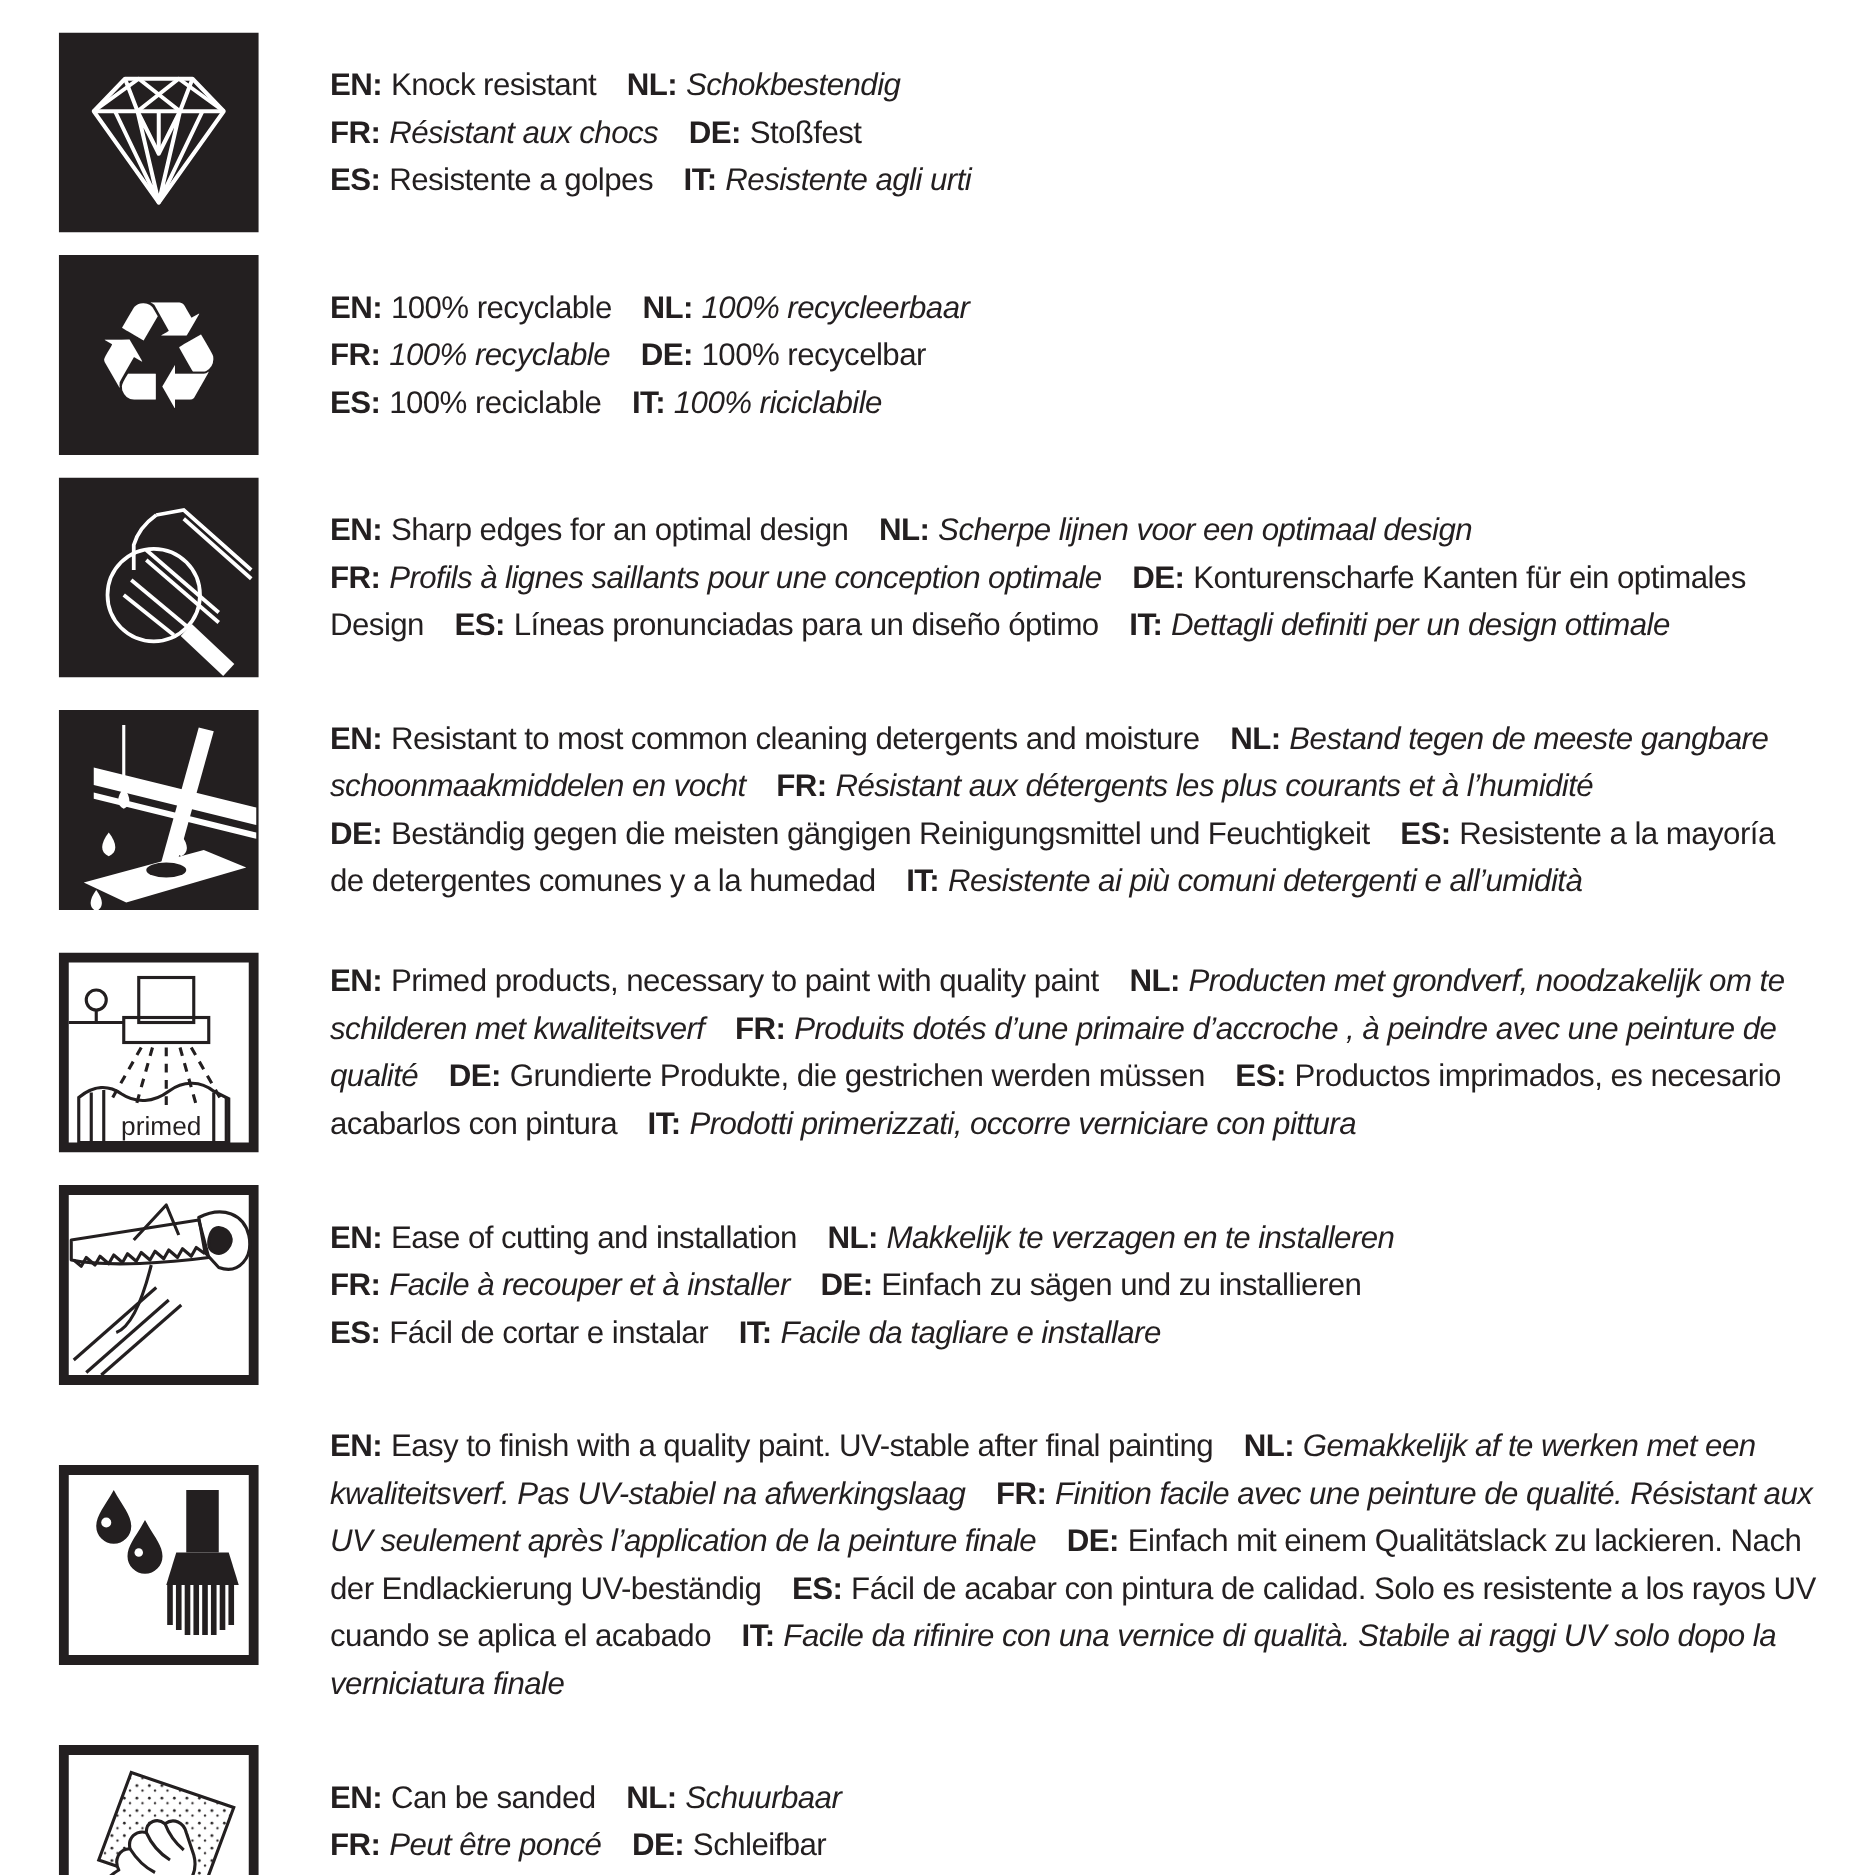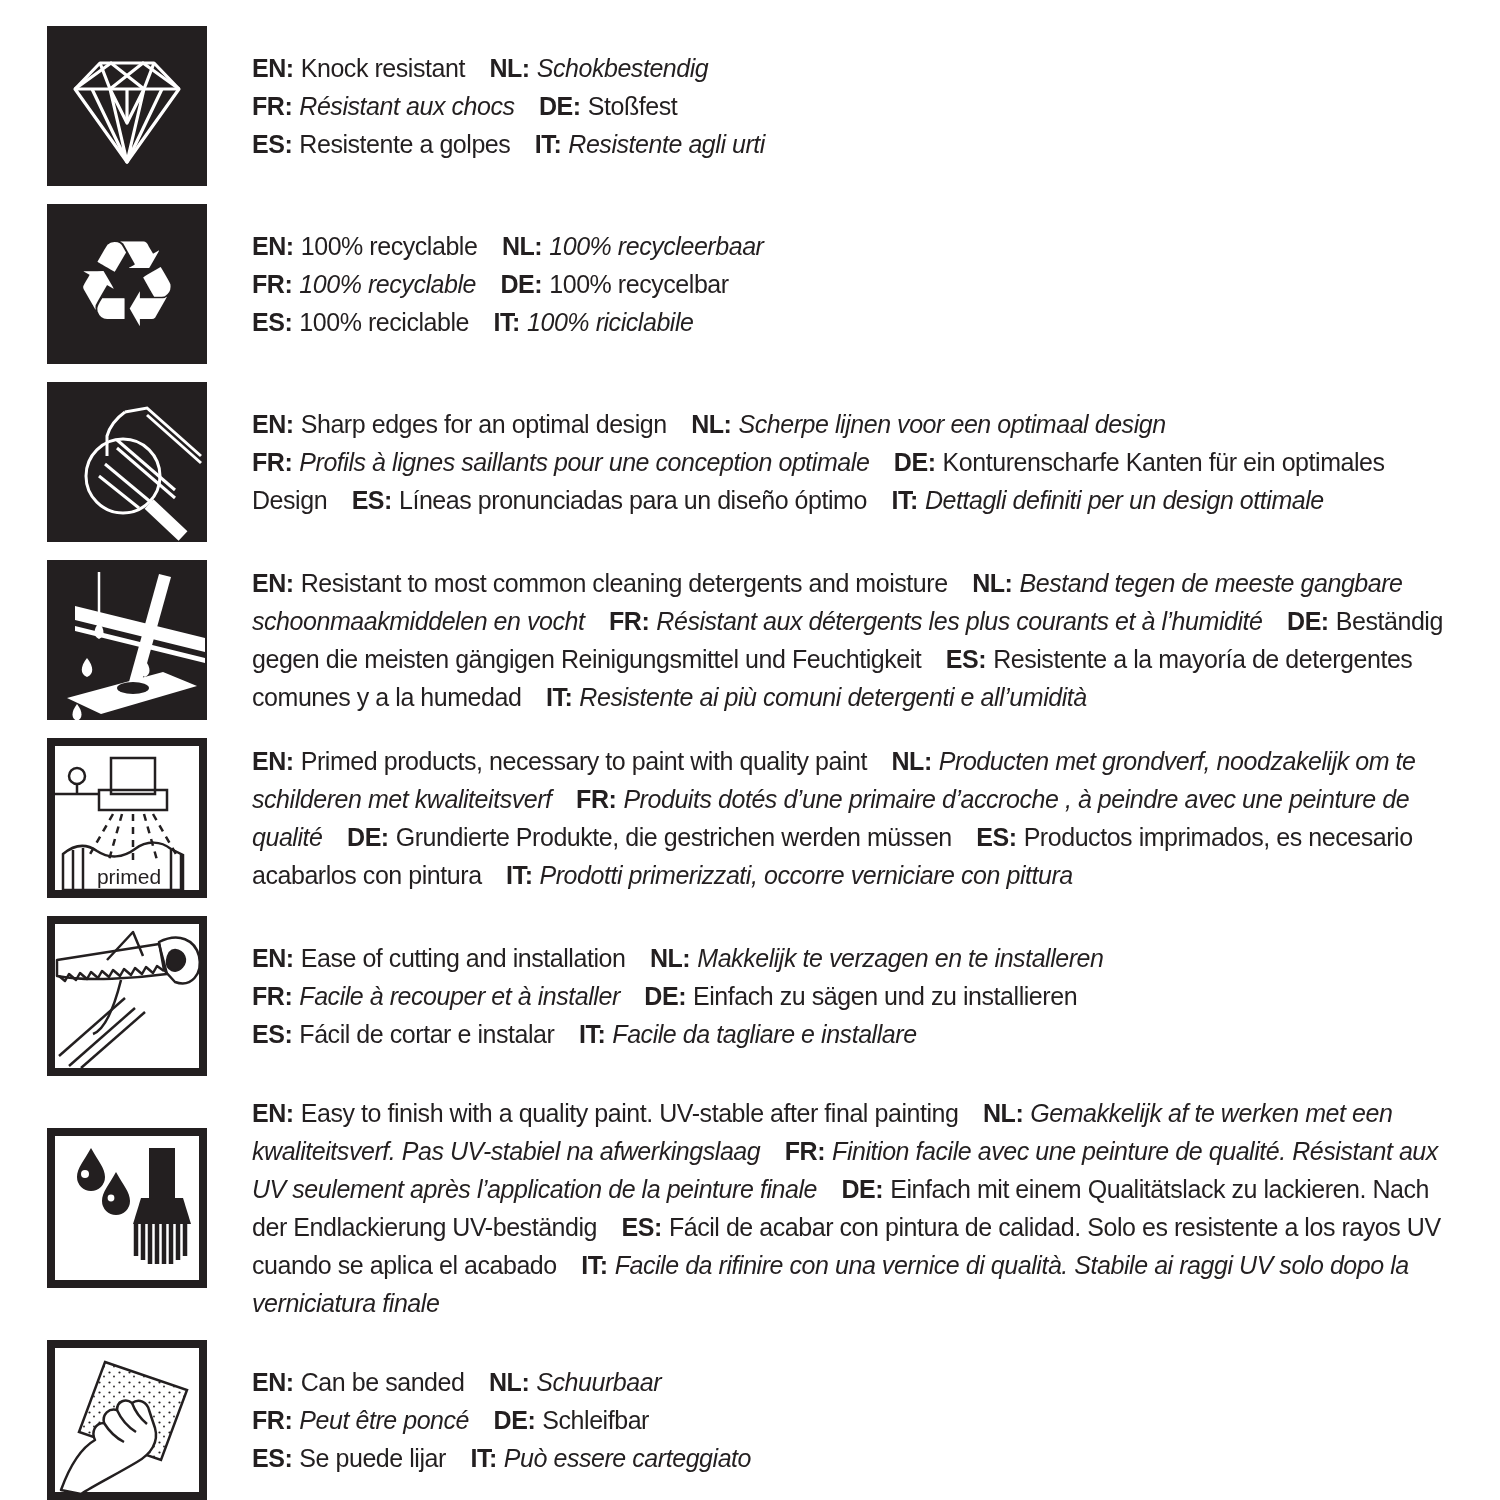--- a/index.html
+++ b/index.html
@@ -16,21 +16,21 @@
     align-items: center;
     margin-bottom: 18px;
   }
   .icon-box {
     flex: 0 0 160px;
     width: 160px; height: 160px;
     margin-right: 45px;
   }
   .icon-box svg { display: block; width: 160px; height: 160px; }
   .row-text {
-    margin: 0;
+    margin: 12px;
     width: 1215px;
     font-size: 25px;
     line-height: 38px;
     letter-spacing: -0.45px;
   }
   .lbl { font-weight: bold; margin-right: 7px; }
   .val { margin-right: 18px; }
   .it  { font-style: italic; }
 </style>
 </head>

